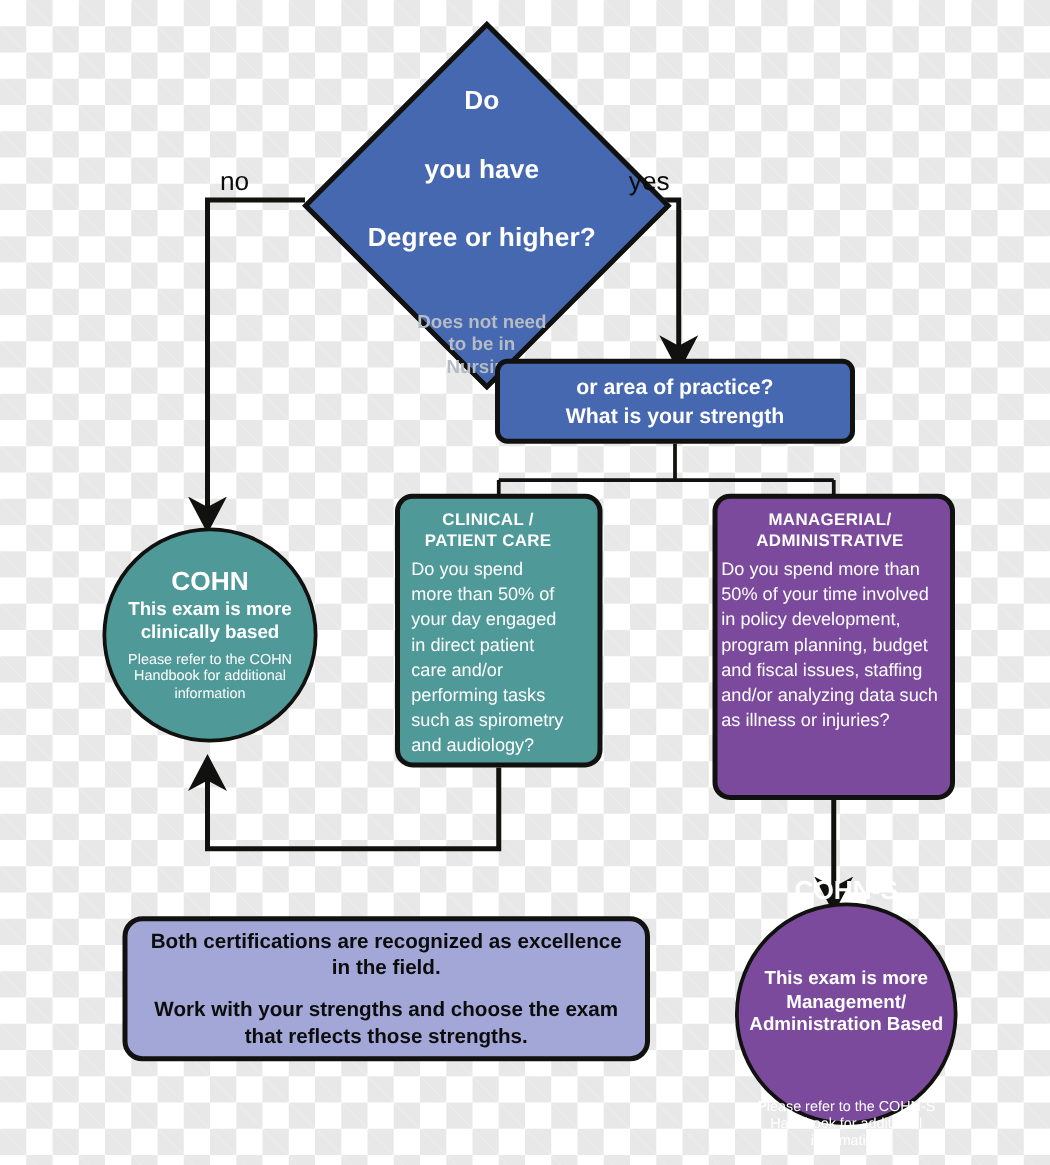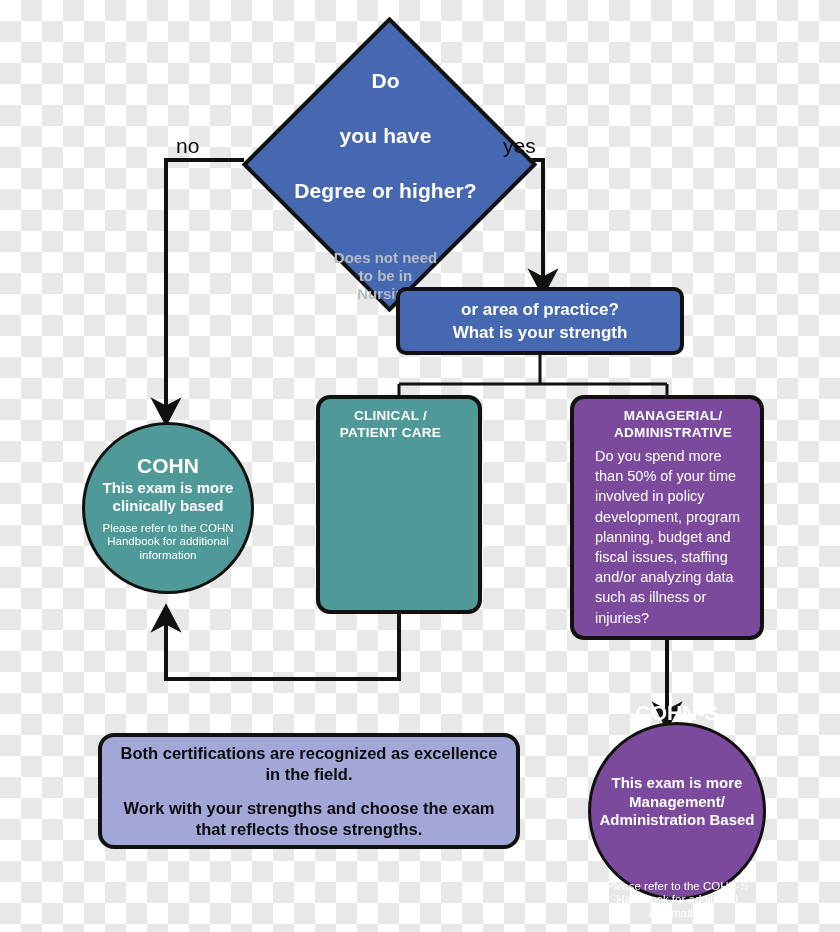--- a/index.html
+++ b/index.html
@@ -112,21 +112,21 @@
     line-height: 20.2px;
   }
 
   
   .purple-box {
     left: 570px; top: 395px;
     width: 194px; height: 245px;
     background: #7b4a9c;
     border: 4px solid #11110f;
     border-radius: 14px;
-    padding: 8px 9px 6px 21px;
+    padding: 8px 9px 6px 3px;
     color: #ffffff;
   }
   .purple-box .hd {
     text-align: center;
     font-weight: bold;
     font-size: 13.5px;
     line-height: 17px;
     letter-spacing: 0.3px;
   }
   .purple-box .bd {
@@ -252,20 +252,21 @@
       <div>or area of practice?</div>
       <div>What is your strength</div>
     </div>
   </div>
 
   <div class="node teal-box">
     <div class="hd">
       <div>CLINICAL /</div>
       <div>PATIENT CARE</div>
     </div>
+    <div class="bd">Do you spend more than 50% of your day engaged in direct patient care and/or performing tasks such as spirometry and audiology?</div>
   </div>
 
   <div class="node purple-box">
     <div class="hd">
       <div>MANAGERIAL/</div>
       <div>ADMINISTRATIVE</div>
     </div>
     <div class="bd">Do you spend more than 50% of your time involved in policy development, program planning, budget and fiscal issues, staffing and/or analyzing data such as illness or injuries?</div>
   </div>
 

